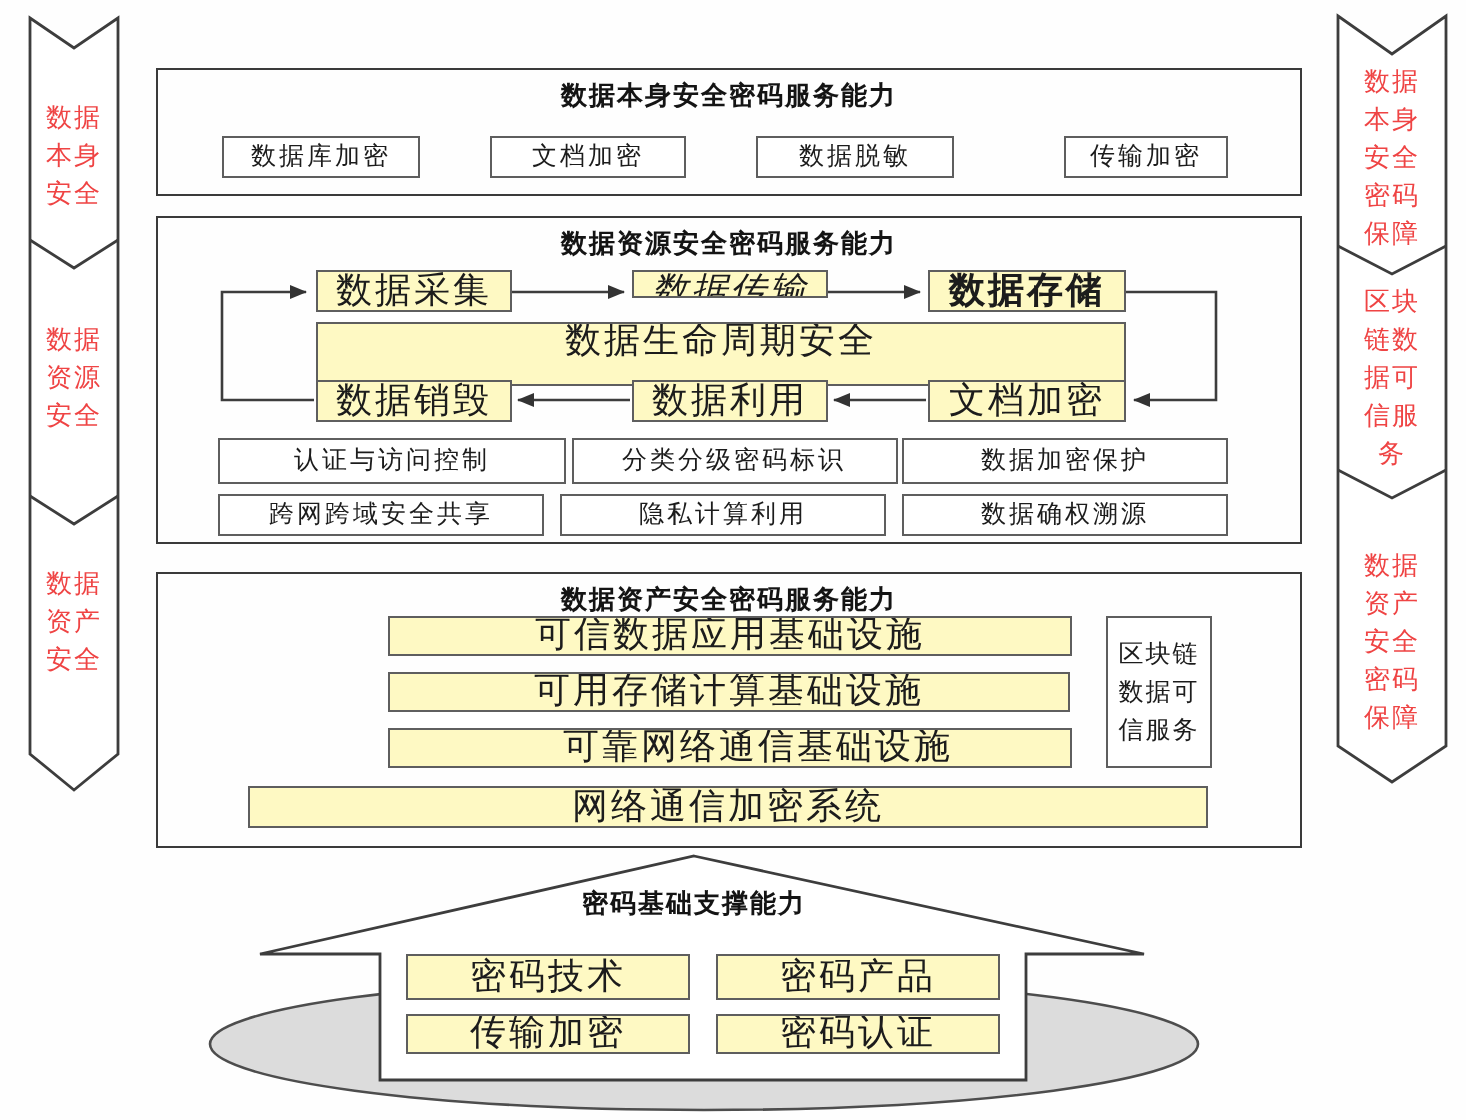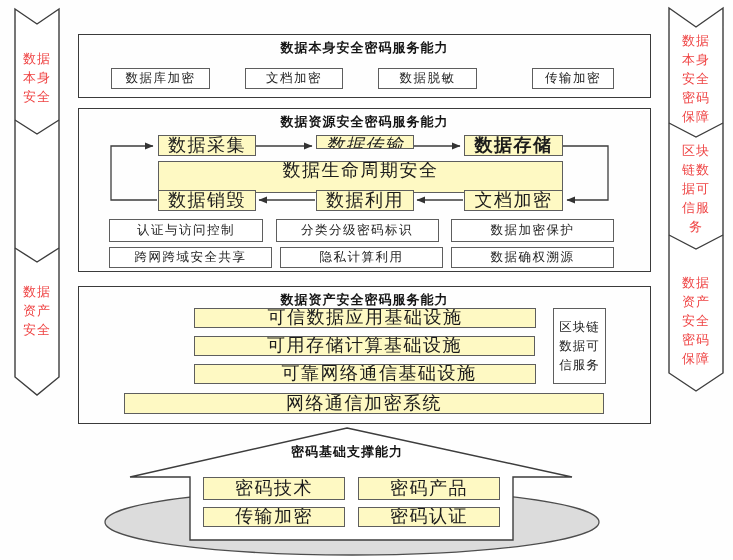--- a/index.html
+++ b/index.html
@@ -55,20 +55,21 @@
     <polyline points="563,146 608,146 608,200 567,200" fill="none" stroke="#3d3d3d" stroke-width="1.3" marker-end="url(#ah)"></polyline>
     <line x1="463" y1="200" x2="417" y2="200" stroke="#3d3d3d" stroke-width="1.3" marker-end="url(#ah)"></line>
     <line x1="315" y1="200" x2="259" y2="200" stroke="#3d3d3d" stroke-width="1.3" marker-end="url(#ah)"></line>
     <polyline points="157,200 111,200 111,146 153,146" fill="none" stroke="#3d3d3d" stroke-width="1.3" marker-end="url(#ah)"></polyline>
 
     <ellipse cx="352" cy="522" rx="247" ry="33" fill="#dcdcdc" stroke="#4d4d4d" stroke-width="1.3"></ellipse>
     <polygon points="347,428 572,477 513,477 513,540 190,540 190,477 130,477" fill="#fff" stroke="#3d3d3d" stroke-width="1.4"></polygon>
   </svg>
 
   <div class="ribbon-text" style="left:21px;top:49px;">数据本身安全</div>
+  <div class="ribbon-text" style="left:21px;top:160px;">数据资源安全</div>
   <div class="ribbon-text" style="left:21px;top:282px;">数据资产安全</div>
 
   <div class="ribbon-text" style="left:680px;top:31px;">数据本身安全密码保障</div>
   <div class="ribbon-text" style="left:680px;top:141px;">区块链数据可信服务</div>
   <div class="ribbon-text" style="left:680px;top:273px;">数据资产安全密码保障</div>
 
   <div class="outer-box" style="left:78px;top:34px;width:573px;height:64px;">
     <div class="box-title">数据本身安全密码服务能力</div>
     <div class="flex-row" style="left:32px;right:36px;top:33px;">
       <div class="fcell" style="width:99px;height:21px;line-height:18px;">数据库加密</div>
@@ -85,21 +86,21 @@
     <div class="cell" style="left:237px;top:26px;width:98px;height:14px;line-height:18px;font-style:italic;">数据传输</div>
     <div class="cell" style="left:385px;top:26px;width:99px;height:21px;line-height:18px;font-weight:bold;">数据存储</div>
 
     <div class="cell" style="left:79px;top:52px;width:405px;height:32px;line-height:17px;">数据生命周期安全</div>
 
     <div class="cell" style="left:79px;top:81px;width:98px;height:21px;line-height:18px;">数据销毁</div>
     <div class="cell" style="left:237px;top:81px;width:98px;height:21px;line-height:18px;text-align:center;">数据利用</div>
     <div class="cell" style="left:385px;top:81px;width:99px;height:21px;line-height:18px;">文档加密</div>
 
     <div class="flex-row" style="left:30px;right:36px;top:110px;">
-      <div class="fcell" style="width:154px;height:23px;line-height:20px;">认证与访问控制</div>
+      <div class="fcell" style="width:174px;height:23px;line-height:20px;">认证与访问控制</div>
       <div class="fcell" style="width:163px;height:23px;line-height:20px;">分类分级密码标识</div>
       <div class="fcell" style="width:163px;height:23px;line-height:20px;">数据加密保护</div>
     </div>
     <div class="flex-row" style="left:30px;right:36px;top:138px;">
       <div class="fcell" style="width:163px;height:21px;line-height:18px;">跨网跨域安全共享</div>
       <div class="fcell" style="width:163px;height:21px;line-height:18px;">隐私计算利用</div>
       <div class="fcell" style="width:163px;height:21px;line-height:18px;">数据确权溯源</div>
     </div>
   </div>
 

